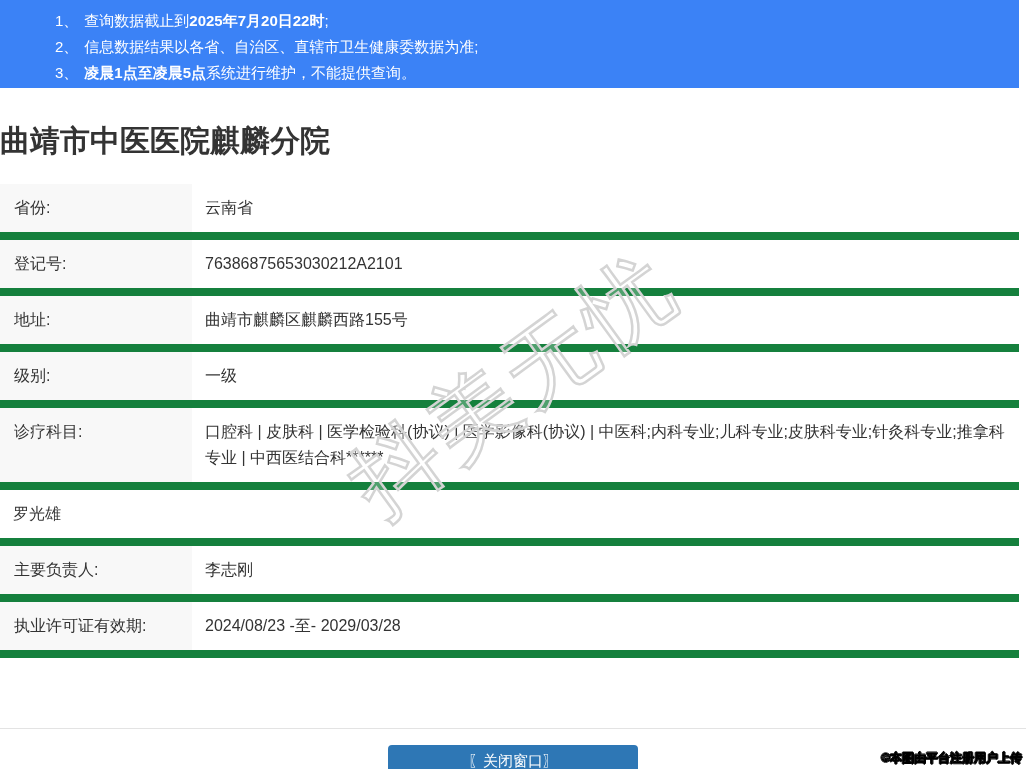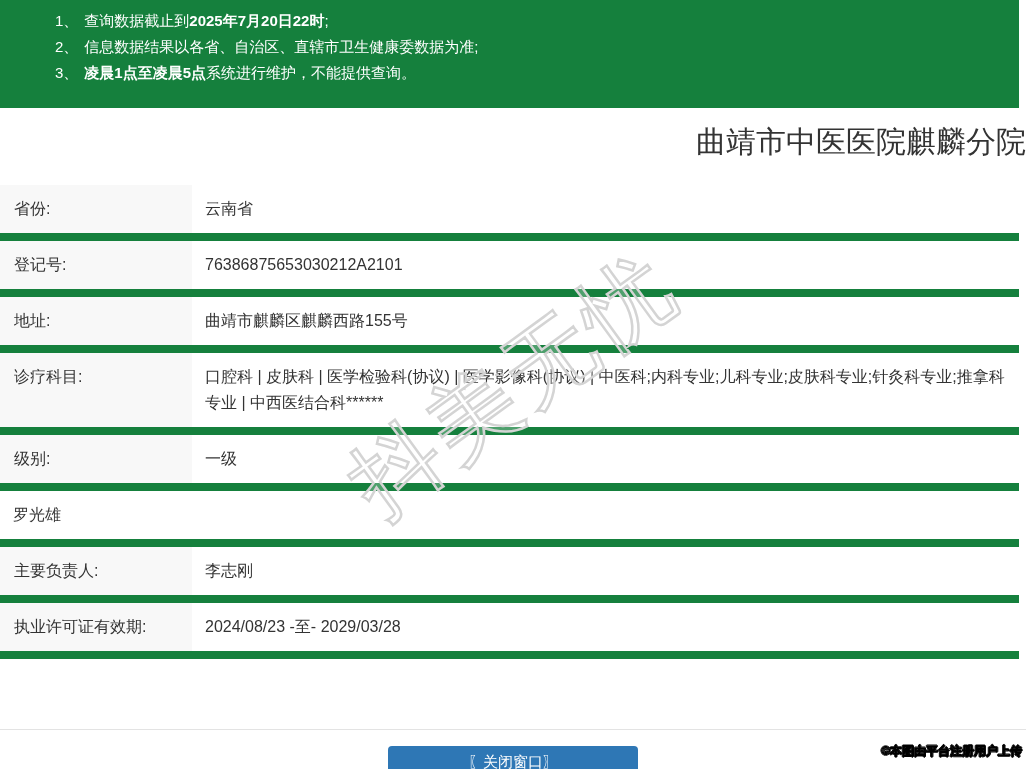--- a/index.html
+++ b/index.html
@@ -7,38 +7,38 @@
   body {
     position: relative;
     background: #ffffff;
     font-family: "Liberation Sans", "DejaVu Sans", sans-serif;
     color: #333333;
   }
 
   
   .notice-bar {
     width: 1019px;
-    height: 108px;
-    background: #15803d;
+    height: 88px;
+    background: #3b82f6;
     color: #ffffff;
     padding: 8px 10px 0 55px;
     font-size: 15px;
   }
   .notice-line { line-height: 26px; white-space: nowrap; }
   .notice-line .num { margin-right: 6px; }
   .notice-line b { font-weight: bold; }
 
   
   .page-title {
-    margin-top: 18px;
+    margin-top: 37px;
     height: 32px;
     line-height: 32px;
-    text-align: right;
+    text-align: left;
     font-size: 30px;
-    font-weight: 400;
+    font-weight: 700;
     color: #333333;
   }
 
   
   .info-table {
     margin-top: 27px;
     width: 1019px;
     font-size: 16px;
   }
   .row { display: flex; border-bottom: 8px solid #15803d; }
@@ -85,21 +85,21 @@
     color: rgba(255, 255, 255, 0.25);
     -webkit-text-stroke: 2.5px #d4d4d4;
     pointer-events: none;
     z-index: 5;
   }
 
   
   .copyright {
     position: absolute;
     right: 4px;
-    bottom: 9px;
+    bottom: 2px;
     font-size: 12px;
     font-weight: bold;
     color: #ffffff;
     -webkit-text-stroke: 0.8px #000000;
     text-shadow: 1px 0 0 #000, -1px 0 0 #000, 0 1px 0 #000, 0 -1px 0 #000;
     z-index: 6;
   }
 </style>
 </head>
 <body>
@@ -125,26 +125,26 @@
   </div>
   <div class="row">
     <div class="label">登记号:</div>
     <div class="value">76386875653030212A2101</div>
   </div>
   <div class="row">
     <div class="label">地址:</div>
     <div class="value">曲靖市麒麟区麒麟西路155号</div>
   </div>
   <div class="row">
+    <div class="label">级别:</div>
+    <div class="value">一级</div>
+  </div>
+  <div class="row">
     <div class="label">诊疗科目:</div>
     <div class="value">口腔科 | 皮肤科 | 医学检验科(协议) | 医学影像科(协议) | 中医科;内科专业;儿科专业;皮肤科专业;针灸科专业;推拿科专业 | 中西医结合科******</div>
-  </div>
-  <div class="row">
-    <div class="label">级别:</div>
-    <div class="value">一级</div>
   </div>
   <div class="row">
     <div class="value">罗光雄</div>
   </div>
   <div class="row">
     <div class="label">主要负责人:</div>
     <div class="value">李志刚</div>
   </div>
   <div class="row">
     <div class="label">执业许可证有效期:</div>

